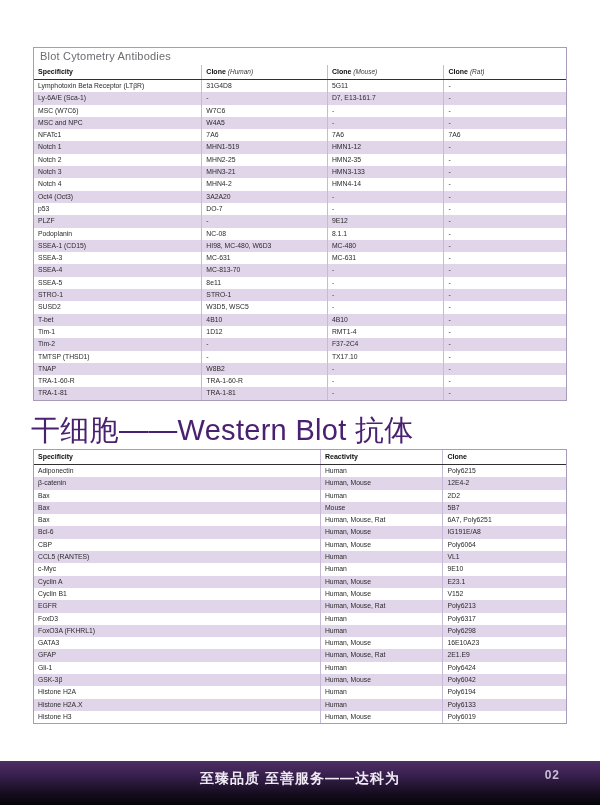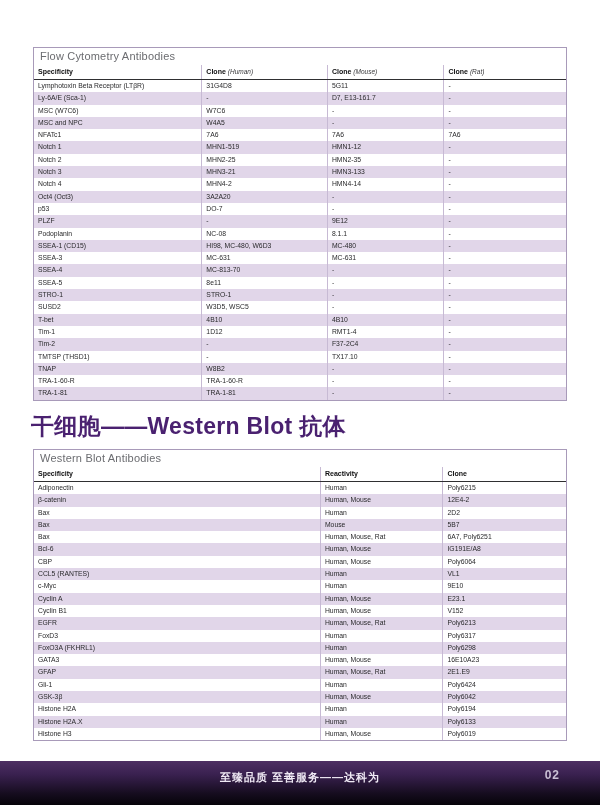--- a/index.html
+++ b/index.html
@@ -27,43 +27,43 @@
   .cell{
     box-sizing:border-box;padding-left:4px;line-height:12.3px;font-size:6.8px;
     color:#29292b;overflow:hidden;white-space:nowrap;flex:0 0 auto;
   }
   .cell + .cell{border-left:1px solid #c7bad4;}
   .promo-note{
     position:absolute;top:400px;right:33px;font-size:8.5px;color:#4c4650;
   }
   .promo-note b{color:#322b38;margin-left:1px;}
   .section-title{
-    position:absolute;top:411px;left:31px;margin:0;font-size:23px;
-    font-weight:700;color:var(--accent,#4a2170);letter-spacing:.3px;
+    position:absolute;top:411px;left:31px;margin:0;font-size:29px;
+    font-weight:400;color:var(--accent,#4a2170);letter-spacing:.3px;
   }
   .footer{
     position:absolute;left:0;top:761px;width:600px;height:44px;
     background:linear-gradient(180deg,#4e2f63 0%,#3a2150 30%,#150c1e 75%,#060309 100%);
   }
   .slogan{
     position:absolute;top:9px;left:0;width:100%;text-align:center;
-    font-size:11px;font-weight:bold;color:#efe9f4;letter-spacing:1px;
+    font-size:14px;font-weight:bold;color:#efe9f4;letter-spacing:1px;
   }
   .pagenum{
     position:absolute;top:7px;right:40px;font-size:12px;font-weight:bold;
     color:#c9bfd4;letter-spacing:1px;
   }
 </style>
 </head>
 <body>
 
 <div class="page">
 
   <section class="table-card t0">
-      <div class="tbl-title">Flow Cytometry Antibodies</div>
+      <div class="tbl-title">Blot Cytometry Antibodies</div>
       <div class="tbl-header">
         <div class="cell" style="width: 31.46%;"><span>Specificity</span></div>
         <div class="cell" style="width: 23.6%;"><span>Clone</span><span class="col-note">(Human)</span></div>
         <div class="cell" style="width: 21.91%;"><span>Clone</span><span class="col-note">(Mouse)</span></div>
         <div class="cell" style="width: 23.03%;"><span>Clone</span><span class="col-note">(Rat)</span></div>
       </div>
       <div class="row">
         <div class="cell" style="width: 31.46%;">Lymphotoxin Beta Receptor (LTβR)</div>
         <div class="cell" style="width: 23.6%;">31G4D8</div>
         <div class="cell" style="width: 21.91%;">5G11</div>
@@ -218,21 +218,20 @@
         <div class="cell" style="width: 23.6%;">TRA-1-81</div>
         <div class="cell" style="width: 21.91%;">-</div>
         <div class="cell" style="width: 23.03%;">-</div>
       </div>
     </section>
 
 
   <h1 class="section-title">干细胞——Western Blot 抗体</h1>
 
   <section class="table-card t1">
-      <div class="tbl-title">Western Blot Antibodies</div>
       <div class="tbl-header">
         <div class="cell" style="width: 53.75%;"><span>Specificity</span></div>
         <div class="cell" style="width: 23.03%;"><span>Reactivity</span></div>
         <div class="cell" style="width: 23.22%;"><span>Clone</span></div>
       </div>
       <div class="row">
         <div class="cell" style="width: 53.75%;">Adiponectin</div>
         <div class="cell" style="width: 23.03%;">Human</div>
         <div class="cell" style="width: 23.22%;">Poly6215</div>
       </div>

